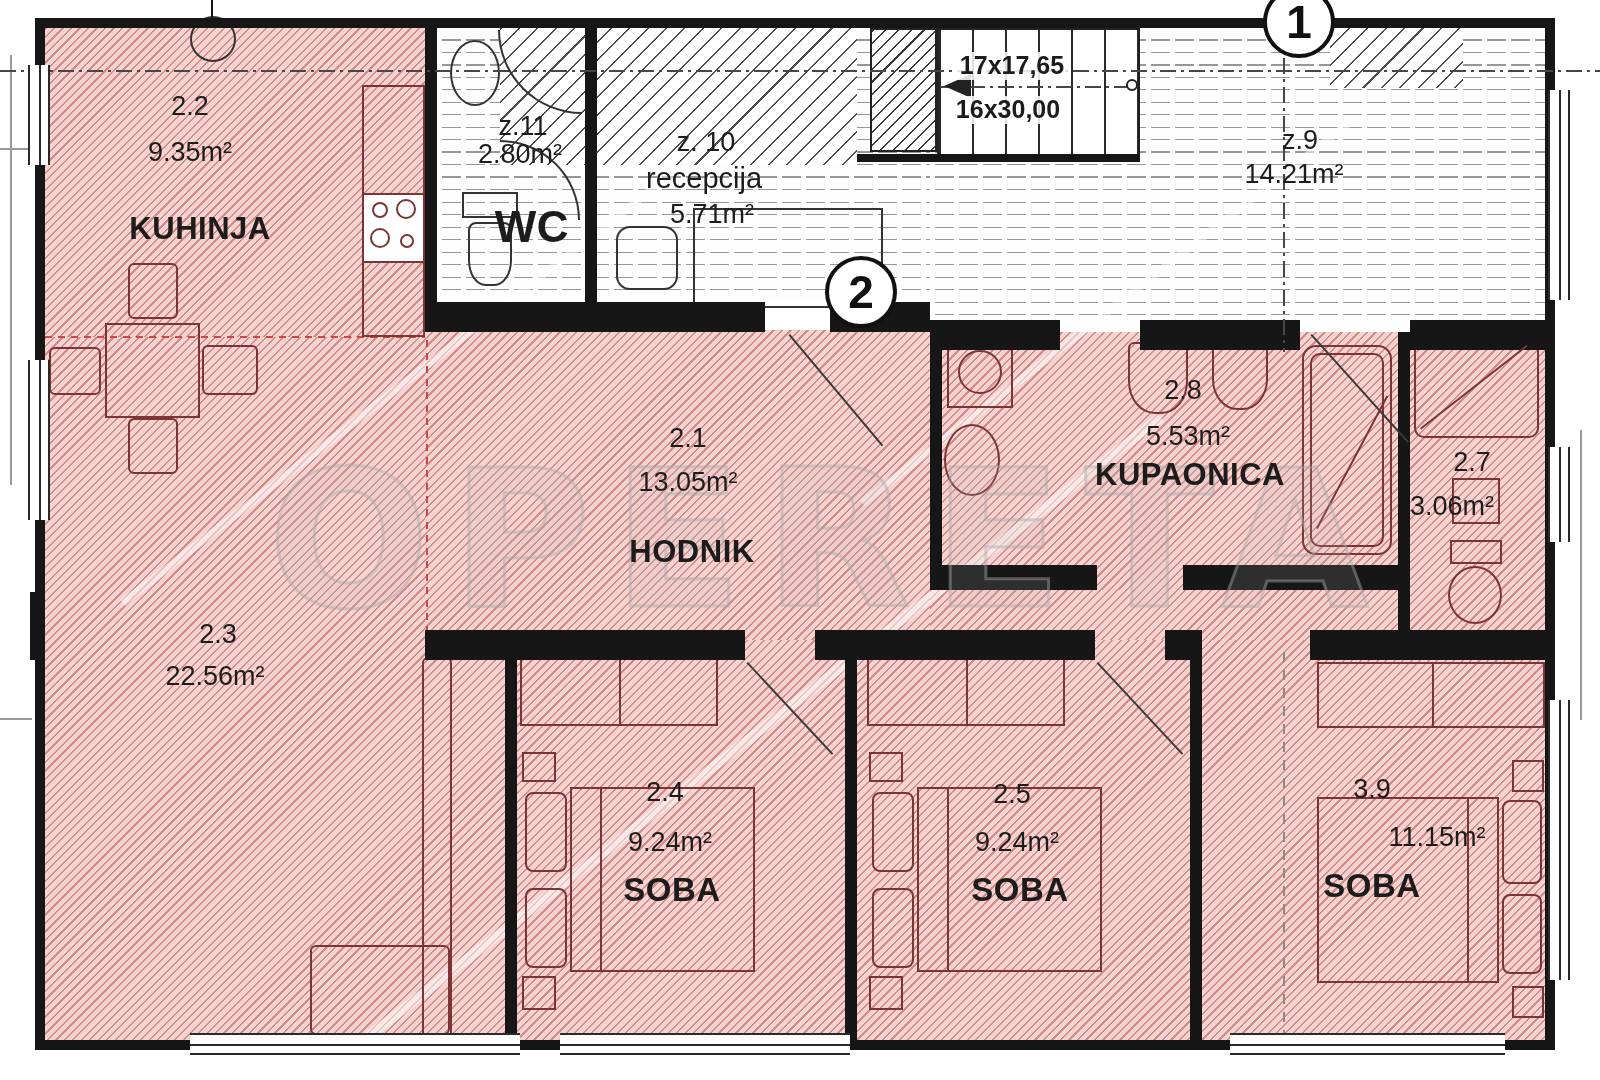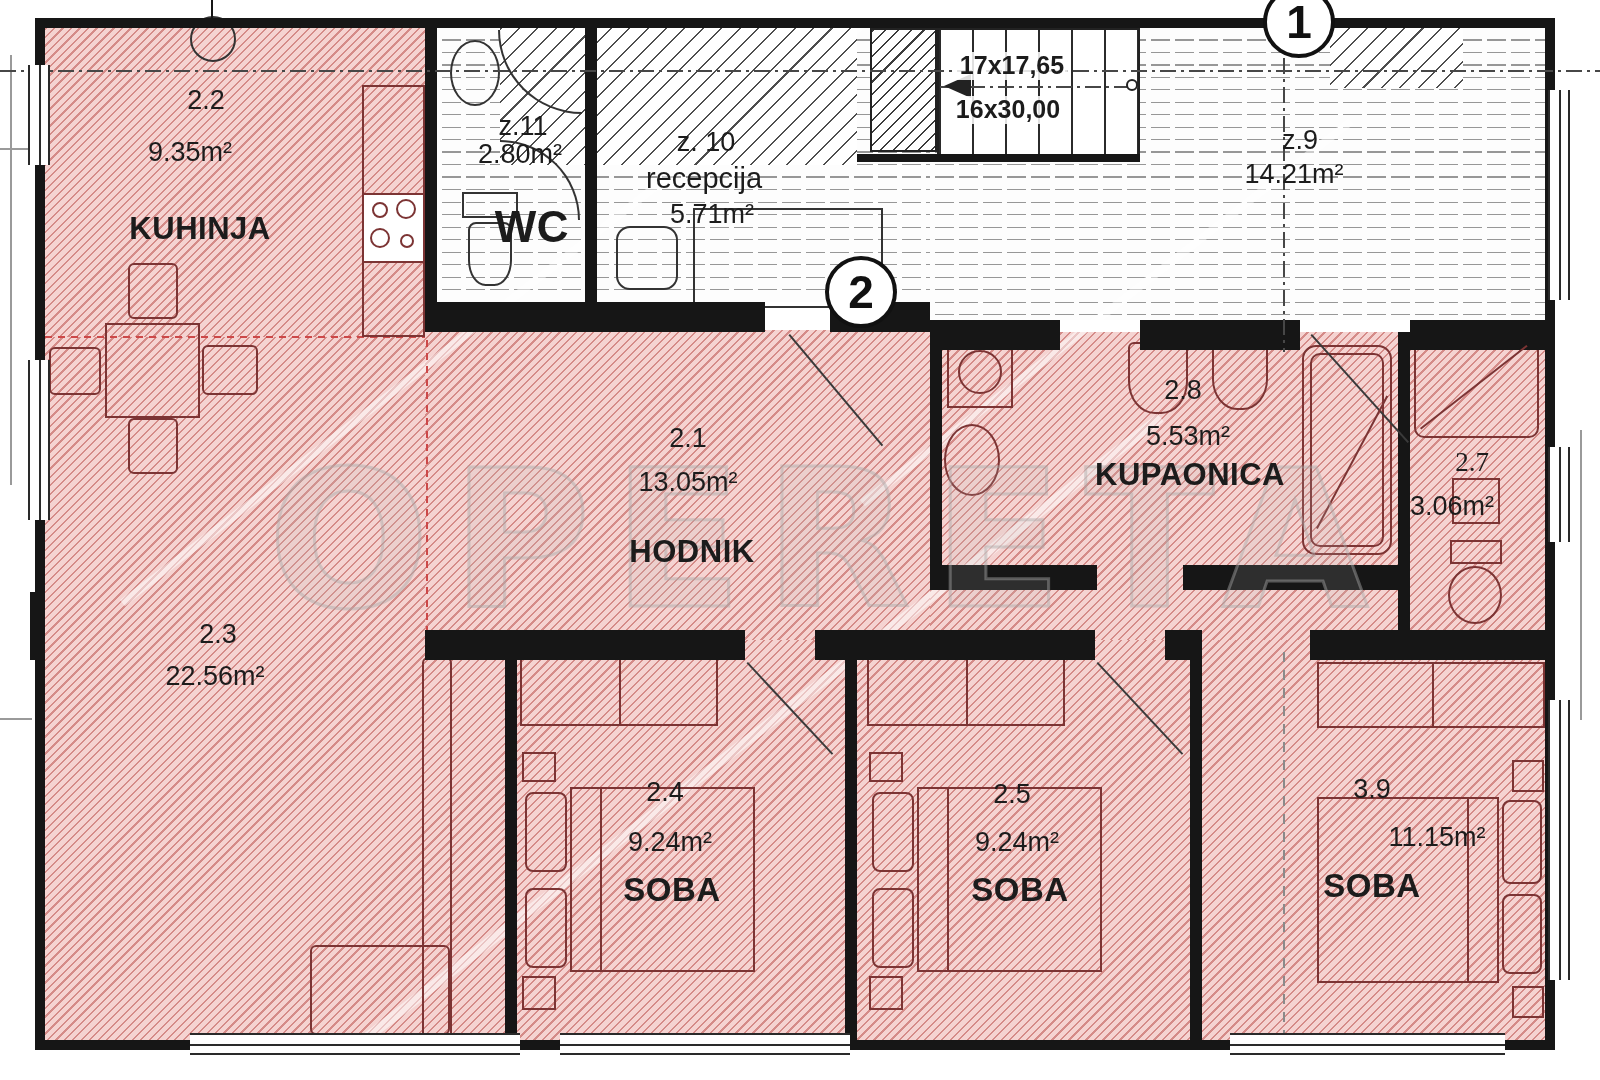--- a/index.html
+++ b/index.html
@@ -216,21 +216,21 @@
       <div class="ivl" style="left:113px;"></div>
     </div>
   <div class="f" style="left:1317px;top:797px;width:182px;height:186px;">
       <div class="ivl" style="left:auto;right:28px;"></div>
     </div>
   <div class="f" style="left:1502px;top:800px;width:40px;height:84px;border-radius:8px;"></div>
   <div class="f" style="left:1502px;top:894px;width:40px;height:80px;border-radius:8px;"></div>
   <div class="f" style="left:1512px;top:760px;width:32px;height:32px;"></div>
   <div class="f" style="left:1512px;top:986px;width:32px;height:32px;"></div>
 
-  <div class="lbl" style="left:190px;top:86px;margin-left:16px;">2.2</div>
+  <div class="lbl" style="left:190px;top:92px;">2.2</div>
   <div class="lbl" style="left:190px;top:138px;">9.35m²</div>
   <div class="lbl b" style="left:200px;top:212px;">KUHINJA</div>
 
   <div class="lbl" style="left:523px;top:112px;">z.11</div>
   <div class="lbl" style="left:520px;top:140px;">2.80m²</div>
   <div class="lbl b" style="left:532px;top:203px;font-size:44px;">WC</div>
 
   <div class="lbl" style="left:706px;top:128px;">z. 10</div>
   <div class="lbl" style="left:704px;top:163px;font-size:29px;">recepcija</div>
   <div class="lbl" style="left:712px;top:200px;">5.71m²</div>
@@ -239,21 +239,21 @@
   <div class="lbl" style="left:1294px;top:160px;">14.21m²</div>
 
   <div class="lbl" style="left:688px;top:424px;">2.1</div>
   <div class="lbl" style="left:688px;top:468px;">13.05m²</div>
   <div class="lbl b" style="left:692px;top:535px;">HODNIK</div>
 
   <div class="lbl" style="left:1183px;top:376px;">2.8</div>
   <div class="lbl" style="left:1188px;top:422px;">5.53m²</div>
   <div class="lbl b" style="left:1190px;top:458px;">KUPAONICA</div>
 
-  <div class="lbl" style="left:1472px;top:448px;font-family:Liberation Serif, serif;">2.7</div>
+  <div class="lbl" style="left:1472px;top:448px;">2.7</div>
   <div class="lbl" style="left:1452px;top:492px;">3.06m²</div>
 
   <div class="lbl" style="left:218px;top:620px;">2.3</div>
   <div class="lbl" style="left:215px;top:662px;">22.56m²</div>
 
   <div class="lbl" style="left:665px;top:778px;">2.4</div>
   <div class="lbl" style="left:670px;top:828px;">9.24m²</div>
   <div class="lbl b" style="left:672px;top:872px;font-size:33px;">SOBA</div>
 
   <div class="lbl" style="left:1012px;top:780px;text-align:center;">2.5</div>

